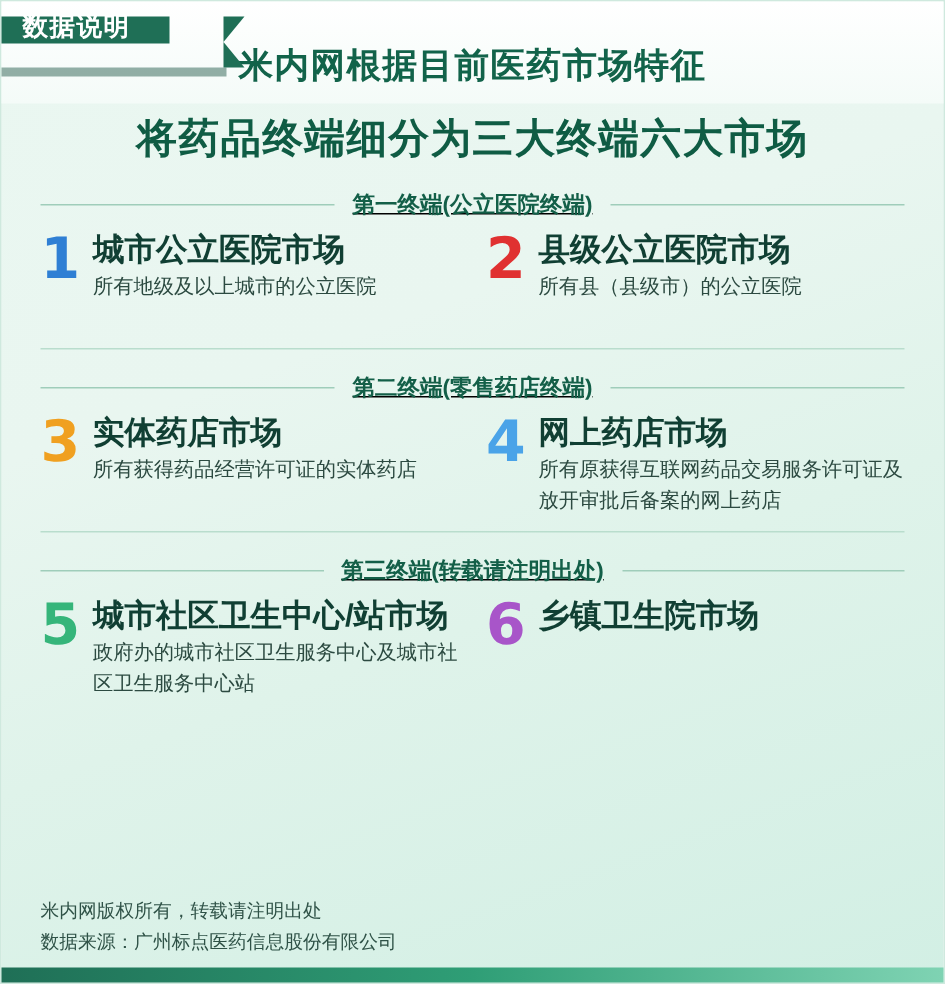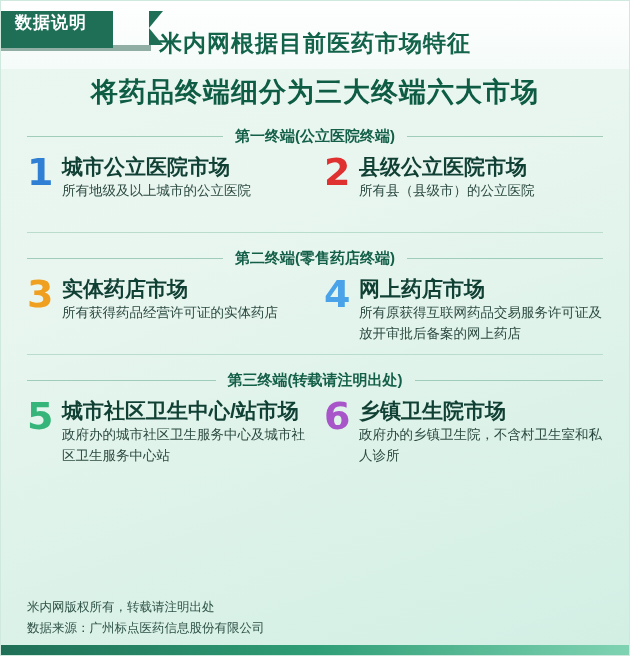--- a/index.html
+++ b/index.html
@@ -27,24 +27,24 @@
     left: 0; top: 0; right: 0;
     height: 68px;
     background: linear-gradient(180deg, #ffffff 0%, #f4fbf8 100%);
     z-index: 0;
   }
   
   .ribbon {
     position: absolute;
     left: 0;
     top: 10px;
-    height: 37px;
+    height: 18px;
     padding: 0 26px 0 14px;
     display: flex;
-    align-items: flex-start;
+    align-items: flex-end;
     background: #1f6f56;
     color: #ffffff;
     font-size: 17px;
     font-weight: bold;
     letter-spacing: 1px;
     z-index: 3;
   }
   .ribbon-tail {
     position: absolute;
     top: 10px;
@@ -92,20 +92,21 @@
   .section {
     position: relative;
     z-index: 2;
     margin: 0 26px;
   }
   .section-head {
     display: flex;
     align-items: center;
     justify-content: center;
     margin: 16px 0 8px;
+    text-decoration: underline;
   }
   .section-head .rule {
     flex: 1;
     height: 1px;
     background: #9fcdba;
   }
   .section-head .rule.right { }
   .section-title {
     padding: 0 12px;
     font-size: 15px;
@@ -256,21 +257,20 @@
         <div class="num" style="color:#35b57a">5</div>
         <div class="cell-body">
           <div class="cell-title">城市社区卫生中心/站市场</div>
           <div class="cell-desc">政府办的城市社区卫生服务中心及城市社区卫生服务中心站</div>
         </div>
       </div>
       <div class="cell">
         <div class="num" style="color:#a855c9">6</div>
         <div class="cell-body">
           <div class="cell-title">乡镇卫生院市场</div>
-          <div class="cell-desc">政府办的乡镇卫生院，不含村卫生室和私人诊所</div>
         </div>
       </div>
     </div>
   </div>
 
   <div class="footer">
     <div>米内网版权所有，转载请注明出处</div>
     <div>数据来源：广州标点医药信息股份有限公司</div>
   </div>
 

